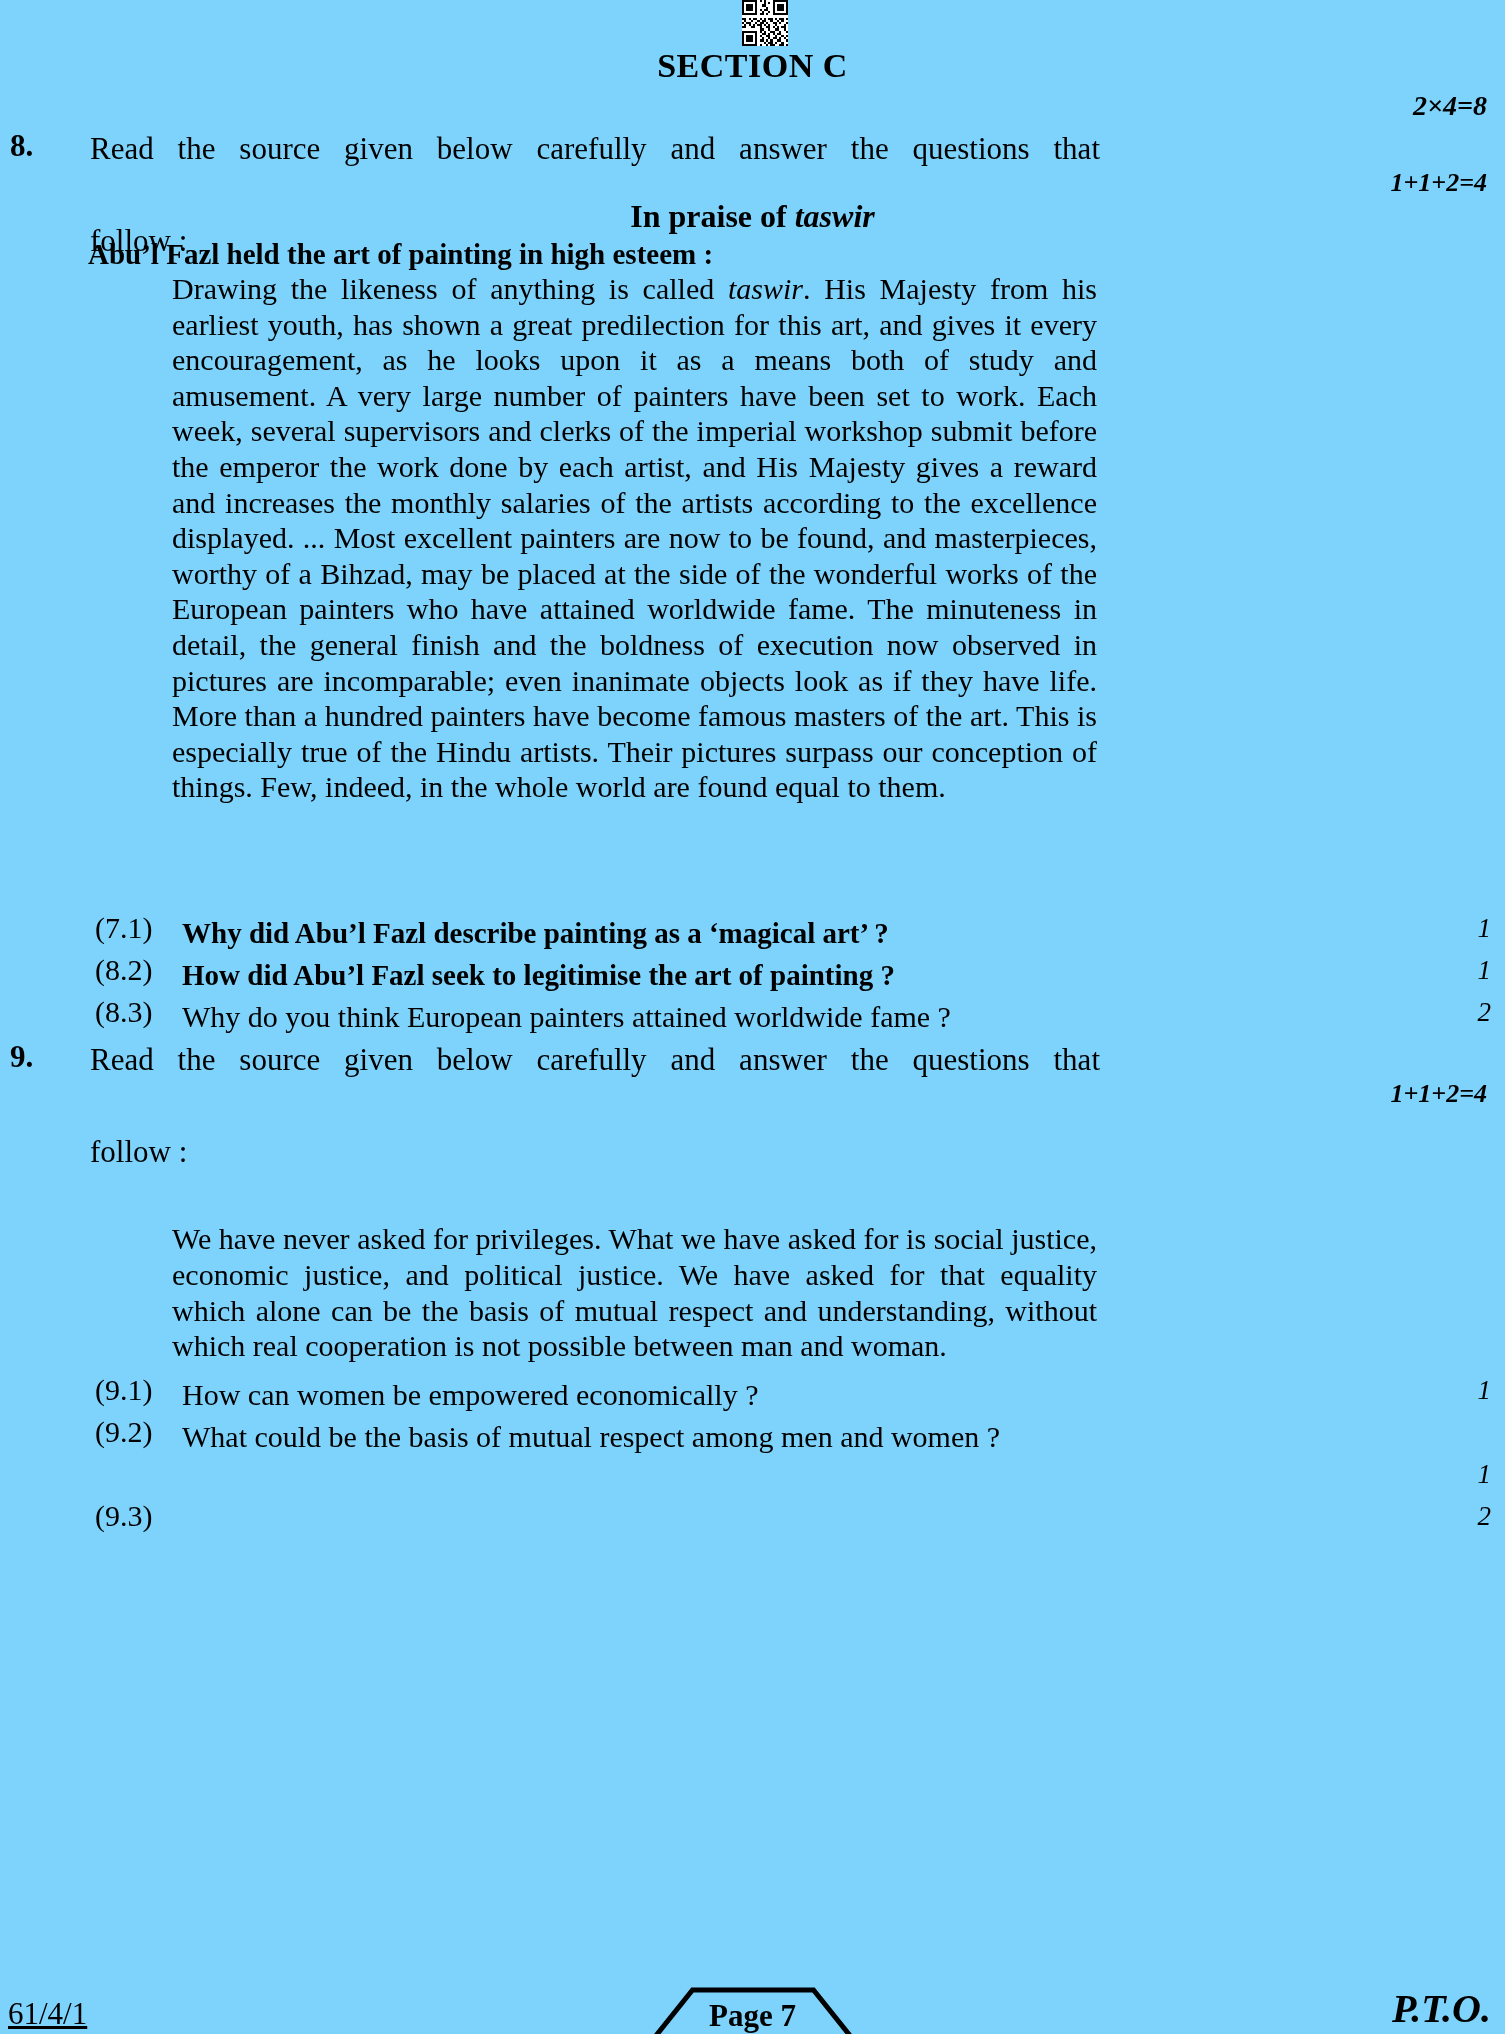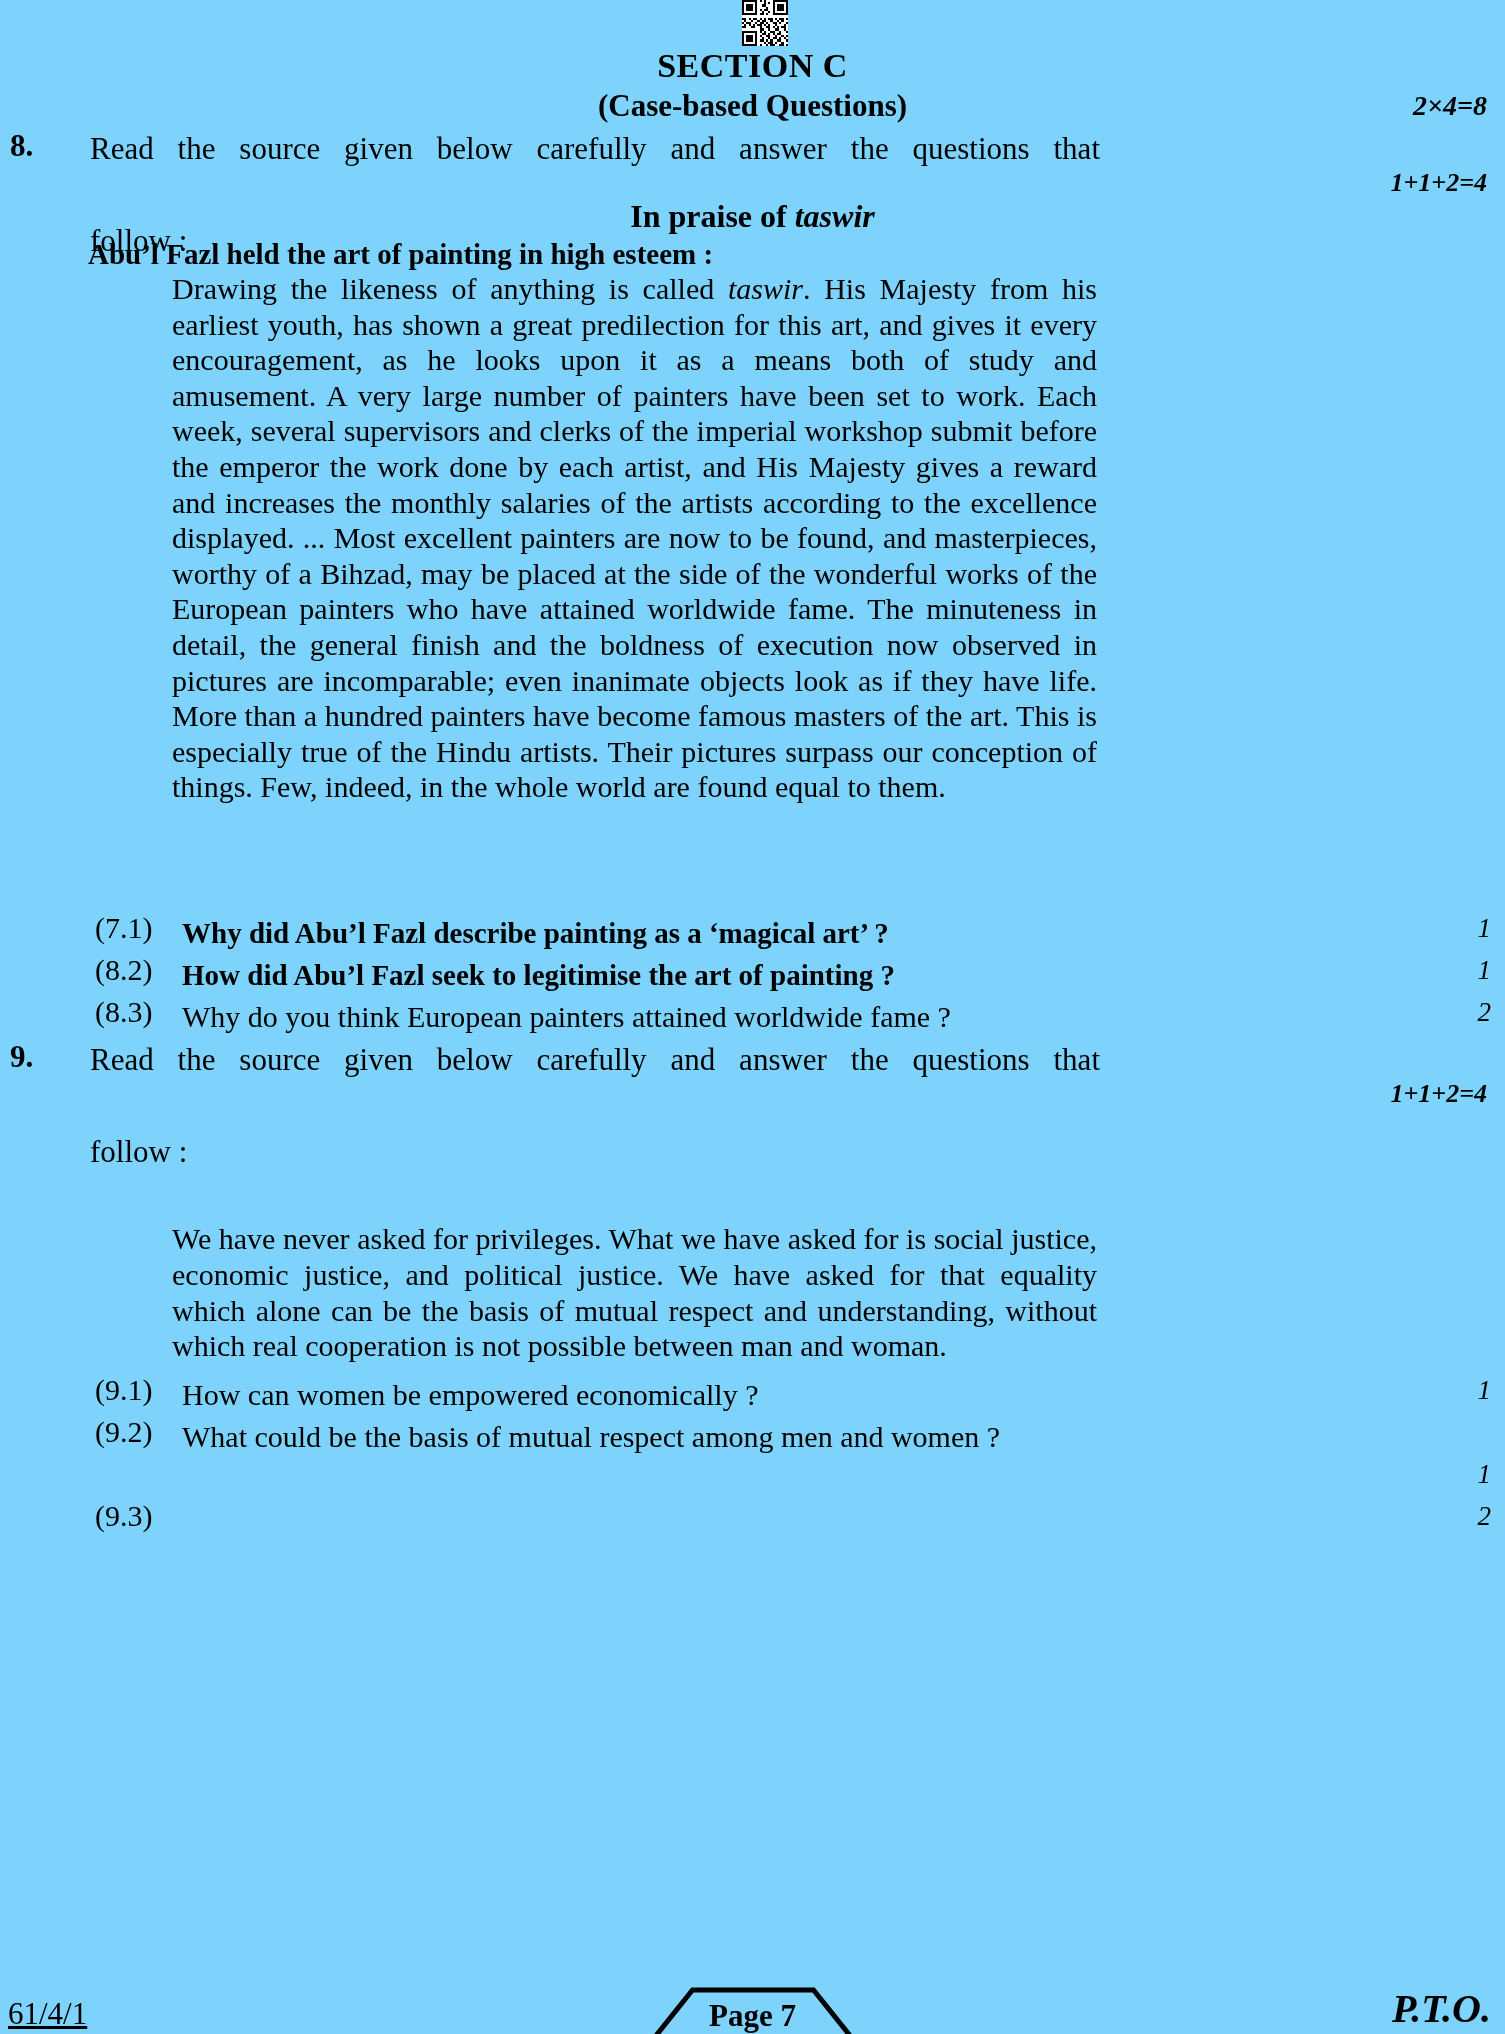--- a/index.html
+++ b/index.html
@@ -303,21 +303,20 @@
           <rect x="11" y="20" width="1" height="1"></rect>
         <rect x="13" y="20" width="2" height="1"></rect>
           <rect x="17" y="20" width="2" height="1"></rect>
         <rect x="20" y="20" width="1" height="1"></rect>
       </g>
     </svg>
   </div>
 
   <div class="section-title" style="top:47px;">SECTION C</div>
 
-  <div class="subsection-title" style="top:88px;">(Case-based Questions)</div>
 
   <div class="marks-head" style="top:90px;">2×4=8</div>
 
   <div class="qnum" style="top:128px;">8.</div>
 
   <div class="qstem" style="top:126px;">
     <span class="stem-line1">Read the source given below carefully and answer the questions that</span>
     <span>follow :</span>
   </div>
   <div class="stem-marks" style="top:168px;">1+1+2=4</div>

